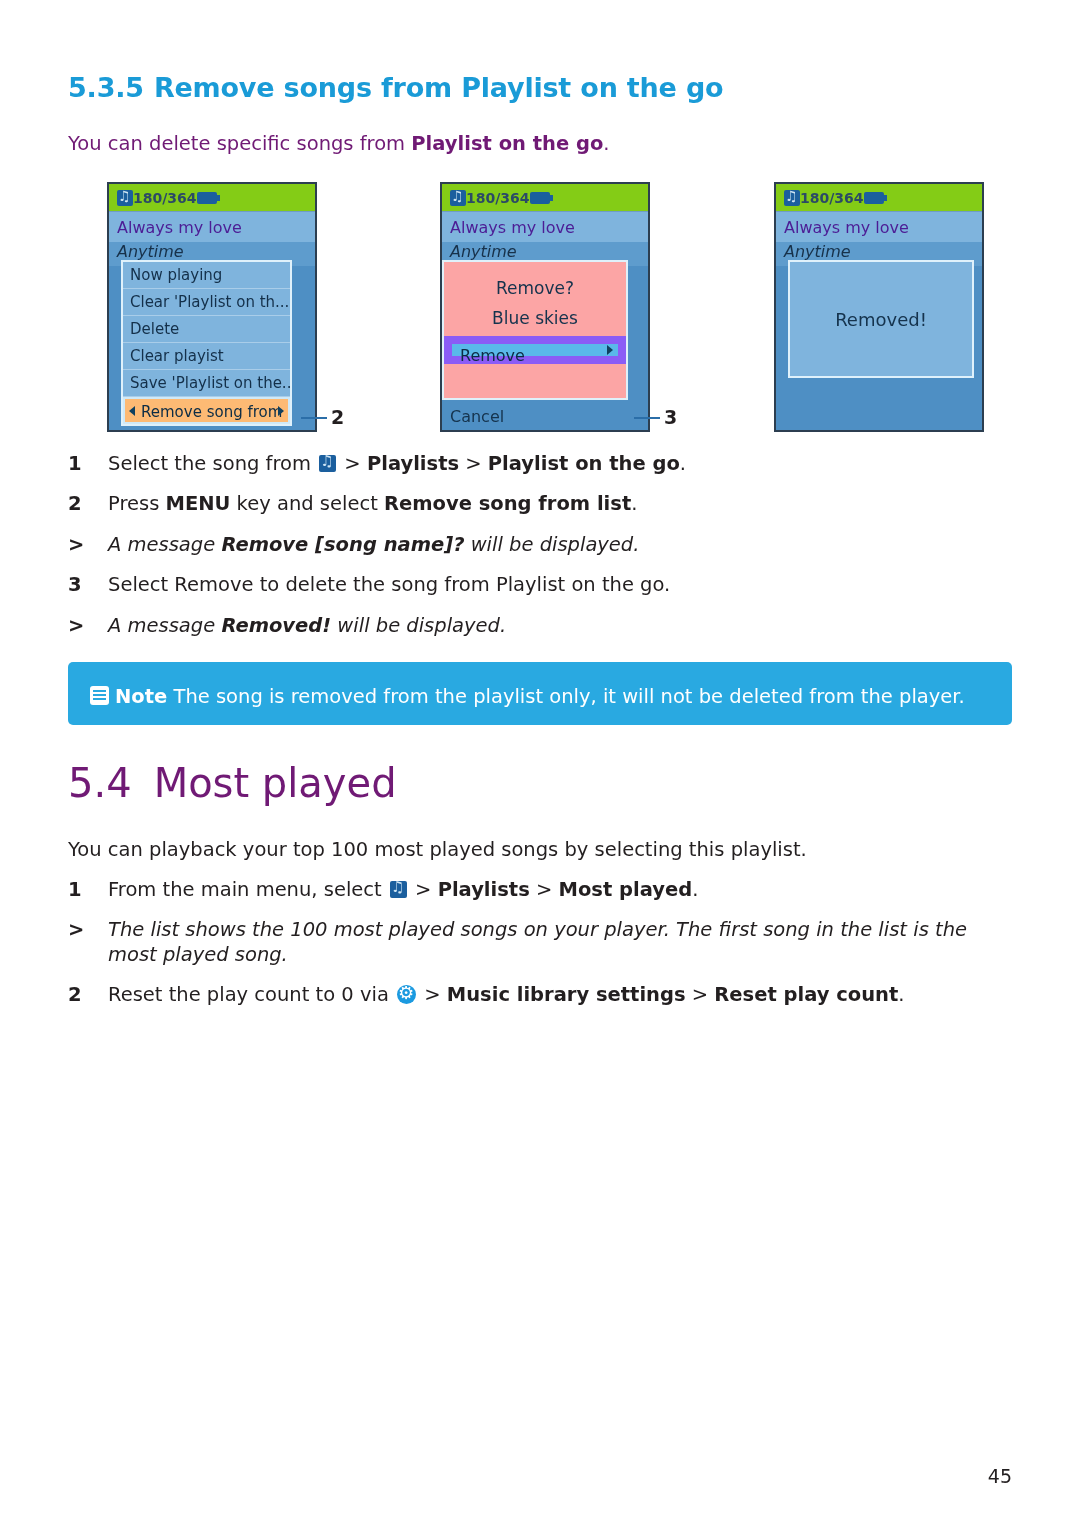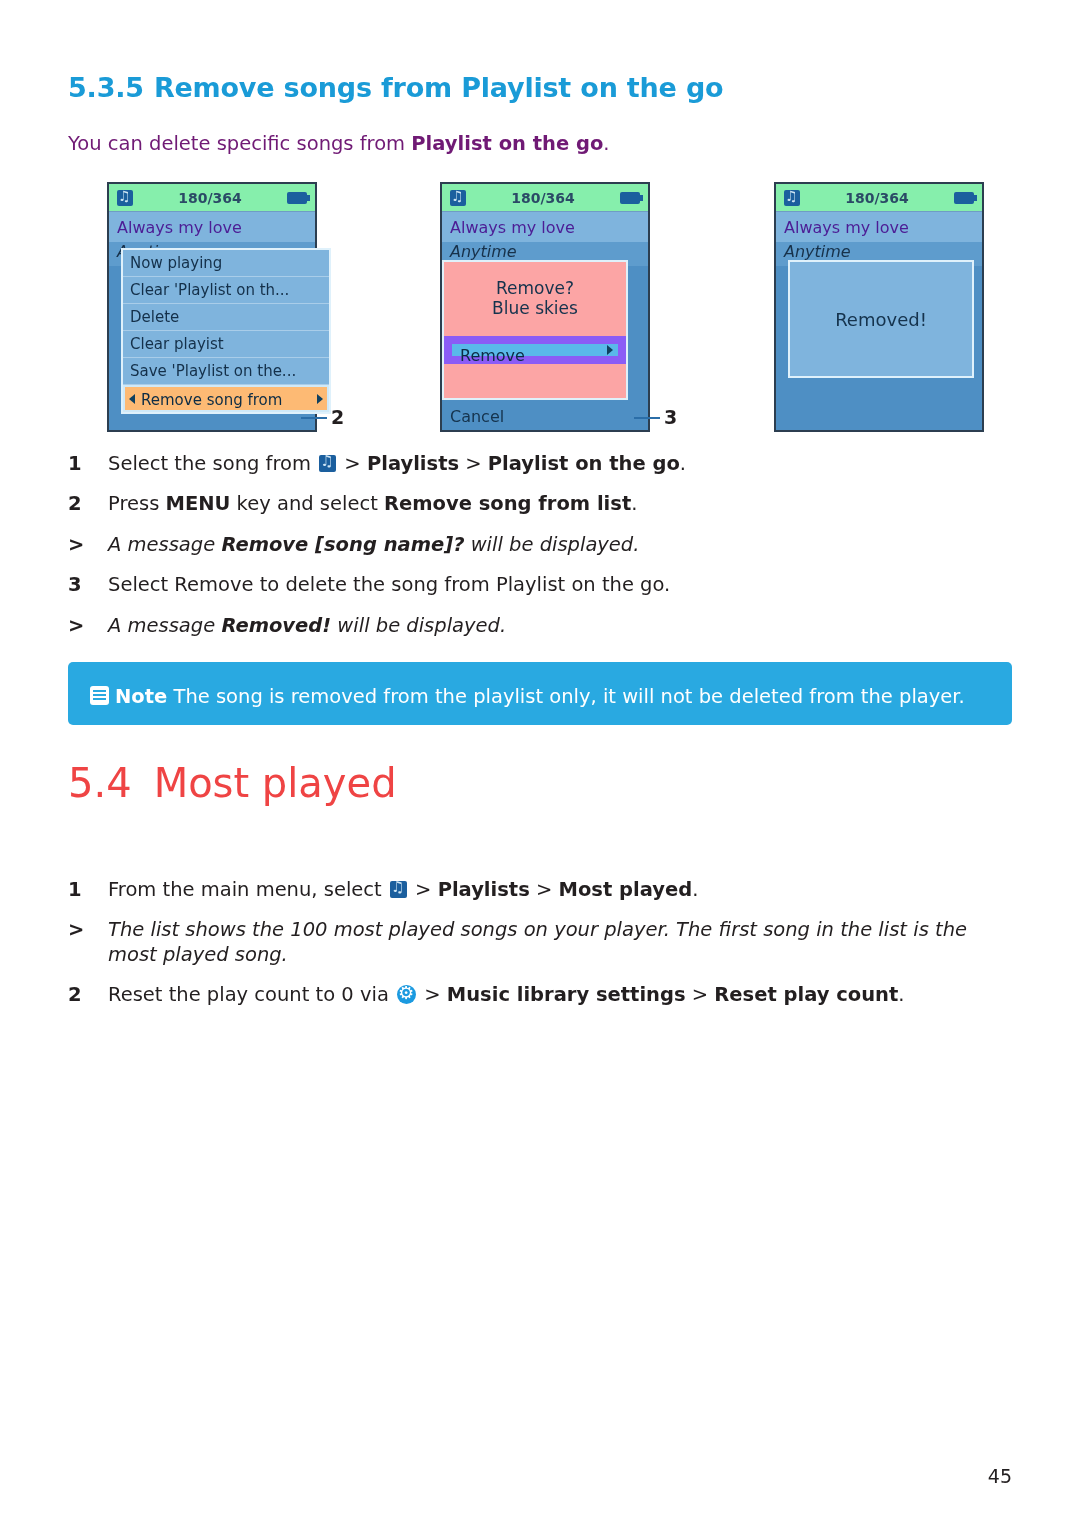--- a/index.html
+++ b/index.html
@@ -60,25 +60,24 @@
     border: 2px solid #2c3e50;
     box-sizing: border-box;
     font-family: "DejaVu Sans", sans-serif;
   }
   .screen.s1 { left: 0px; }
   .screen.s2 { left: 333px; }
   .screen.s3 { left: 667px; }
 
   .scr-top {
     height: 28px;
-    background: #86efac;
+    background: #84cc16;
     border-bottom: 1px solid #6f9cc4;
     display: flex;
     align-items: center;
-    justify-content: space-between;
     padding: 0 8px;
     box-sizing: border-box;
   }
   .scr-top .tcount {
     font-size: 14px;
     color: #2b4a66;
     font-weight: bold;
   }
   .note-icon {
     width: 16px; height: 16px;
@@ -124,22 +123,22 @@
     padding-left: 8px;
     box-sizing: border-box;
     background: #5e9ccd;
     overflow: hidden;
     font-style: italic;
   }
   
   .menu-box {
     position: absolute;
     left: 12px;
-    top: 64px;
-    width: 210px;
+    top: 76px;
+    width: 171px;
     background: #7fb4dd;
     border: 2px solid #dff1fb;
     box-sizing: border-box;
   }
   .menu-item {
     height: 27px;
     line-height: 27px;
     font-size: 15px;
     color: #14304a;
     padding-left: 7px;
@@ -184,21 +183,21 @@
     background: #fca5a5;
     border: 2px solid #dff1fb;
     box-sizing: border-box;
   }
   .dlg-line {
     text-align: center;
     color: #15334d;
     font-size: 17px;
     margin-top: 16px;
   }
-  .dlg-line.second { margin-top: 0; }
+  .dlg-line.second { margin-top: 10px; }
   .dlg-btn {
     position: absolute;
     left: 0; right: 0;
     bottom: 34px;
     height: 28px;
     background: #5ab9ea;
     border: 8px solid #8b5cf6;
     box-sizing: border-box;
     color: #0c2c45;
     font-size: 16px;
@@ -341,21 +340,21 @@
     box-shadow: 0 4px 0 #29a9e1, 0 8px 0 #29a9e1;
   }
   .notebar b { font-weight: bold; }
 
   
   .h-big {
     position: absolute;
     left: 68px;
     top: 760px;
     font-size: 40px;
-    color: #ef4444;
+    color: #701a75;
     font-weight: normal;
   }
   .h-big .num { margin-right: 22px; }
 
   .para2 {
     position: absolute;
     left: 68px;
     top: 838px;
     font-size: 19.5px;
     color: #231f20;
@@ -477,20 +476,21 @@
     </div>
 
   <div class="notebar">
     <span class="nb-icon"></span><b>Note</b><span> The song is removed from the playlist only, it will not be deleted from the player.</span>
   </div>
 
   <div class="h-big">
     <span class="num">5.4</span><span>Most played</span>
   </div>
 
+  <div class="para2">You can playback your top 100 most played songs by selecting this playlist.</div>
 
   <div class="steps2" id="steps2">
       <div class="step">
         <div class="marker">1</div>
         <div class="body"><span>From the main menu, select </span><span class="inline-note"></span><span> &gt; </span><b>Playlists</b><span> &gt; </span><b>Most played</b><span>.</span></div>
       </div>
       <div class="step ital">
         <div class="marker chev">&gt;</div>
         <div class="body"><span>The list shows the 100 most played songs on your player. The first song in the list is the most played song.</span></div>
       </div>

